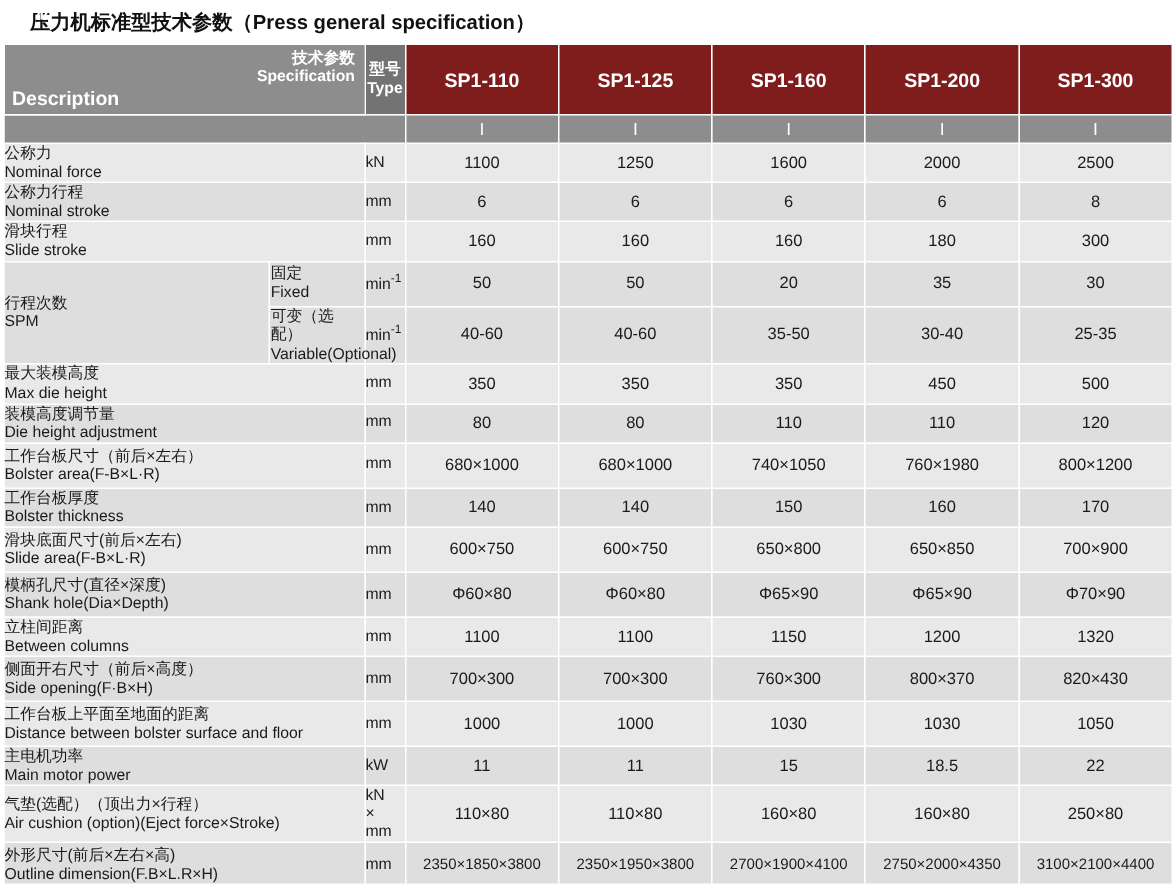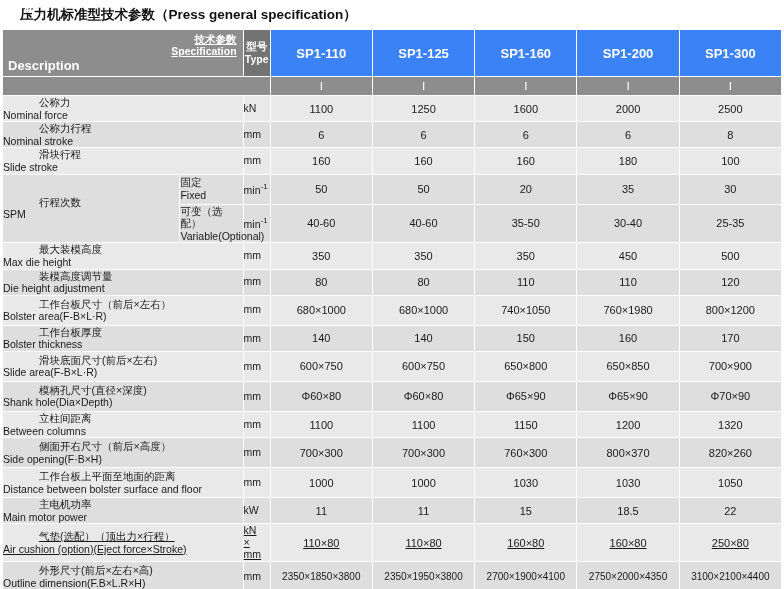--- a/index.html
+++ b/index.html
@@ -47,21 +47,20 @@
     height: 46px;
   }
   .hdr-desc .sp {
     position: absolute;
     right: 6px;
     top: 3px;
     font-size: 10.5px;
     font-weight: bold;
     text-align: right;
     line-height: 1.15;
-    text-decoration: underline;
   }
   .hdr-desc .sp .cn { display: block; }
   .hdr-desc .sp .en { display: block; }
   .hdr-desc .ds {
     position: absolute;
     left: 5px;
     bottom: 2px;
     font-size: 13px;
     font-weight: bold;
     line-height: 1.15;
@@ -70,21 +69,21 @@
   .hdr-desc .ds .en { display: block; margin-top: 44px; }
   .hdr-unit {
     background: #737373;
     color: #ffffff;
     font-weight: bold;
     text-align: center;
     font-size: 10.5px;
     line-height: 1.2;
   }
   .hdr-model {
-    background: #3b82f6;
+    background: #7f1d1d;
     color: #ffffff;
     font-weight: bold;
     text-align: center;
     font-size: 13px;
   }
   .subhdr td {
     background: #8d8d8d;
     color: #ffffff;
     text-align: center;
     font-size: 11px;
@@ -92,21 +91,21 @@
   }
   
   .rowA td { background: #e9e9e9; }
   .rowB td { background: #dedede; }
   td.desc {
     font-size: 10.5px;
     line-height: 1.2;
     padding: 2px 3px 2px 4px;
     text-align: left;
   }
-  td.desc .cn { display: block; margin-left: 36px; }
+  td.desc .cn { display: block; }
   td.desc .en { display: block; }
   td.sub {
     font-size: 10.5px;
     line-height: 1.2;
     padding: 2px 3px 2px 6px;
     text-align: left;
   }
   td.sub .cn { display: block; }
   td.sub .en { display: block; }
   td.unit {
@@ -115,21 +114,21 @@
     line-height: 1.1;
   }
   td.unit sup { font-size: 8px; }
   td.val {
     font-size: 11px;
     text-align: center;
   }
   td.val.small { font-size: 10px; }
   .r-h26 { height: 26px; }
   .r-h30 { height: 30px; }
-  .r-h38 { height: 38px; text-decoration: underline; }
+  .r-h38 { height: 38px; }
 </style>
 </head>
 <body>
 
 <div id="page">
 
   <div class="title">压力机标准型技术参数（Press general specification）</div>
 
   <table class="spec">
     <colgroup>
@@ -202,21 +201,21 @@
       <tr class="rowA r-h26">
         <td class="desc" colspan="2">
           <span class="cn">滑块行程</span>
           <span class="en">Slide stroke</span>
         </td>
         <td class="unit">mm</td>
         <td class="val">160</td>
         <td class="val">160</td>
         <td class="val">160</td>
         <td class="val">180</td>
-        <td class="val">100</td>
+        <td class="val">300</td>
       </tr>
 
       <tr class="rowB r-h30">
         <td class="desc" rowspan="2">
           <span class="cn">行程次数</span>
           <span class="en">SPM</span>
         </td>
         <td class="sub">
           <span class="cn">固定</span>
           <span class="en">Fixed</span>
@@ -336,21 +335,21 @@
       <tr class="rowB r-h30">
         <td class="desc" colspan="2">
           <span class="cn">侧面开右尺寸（前后×高度）</span>
           <span class="en">Side opening(F·B×H)</span>
         </td>
         <td class="unit">mm</td>
         <td class="val">700×300</td>
         <td class="val">700×300</td>
         <td class="val">760×300</td>
         <td class="val">800×370</td>
-        <td class="val">820×260</td>
+        <td class="val">820×430</td>
       </tr>
 
       <tr class="rowA r-h30">
         <td class="desc" colspan="2">
           <span class="cn">工作台板上平面至地面的距离</span>
           <span class="en">Distance between bolster surface and floor</span>
         </td>
         <td class="unit">mm</td>
         <td class="val">1000</td>
         <td class="val">1000</td>

